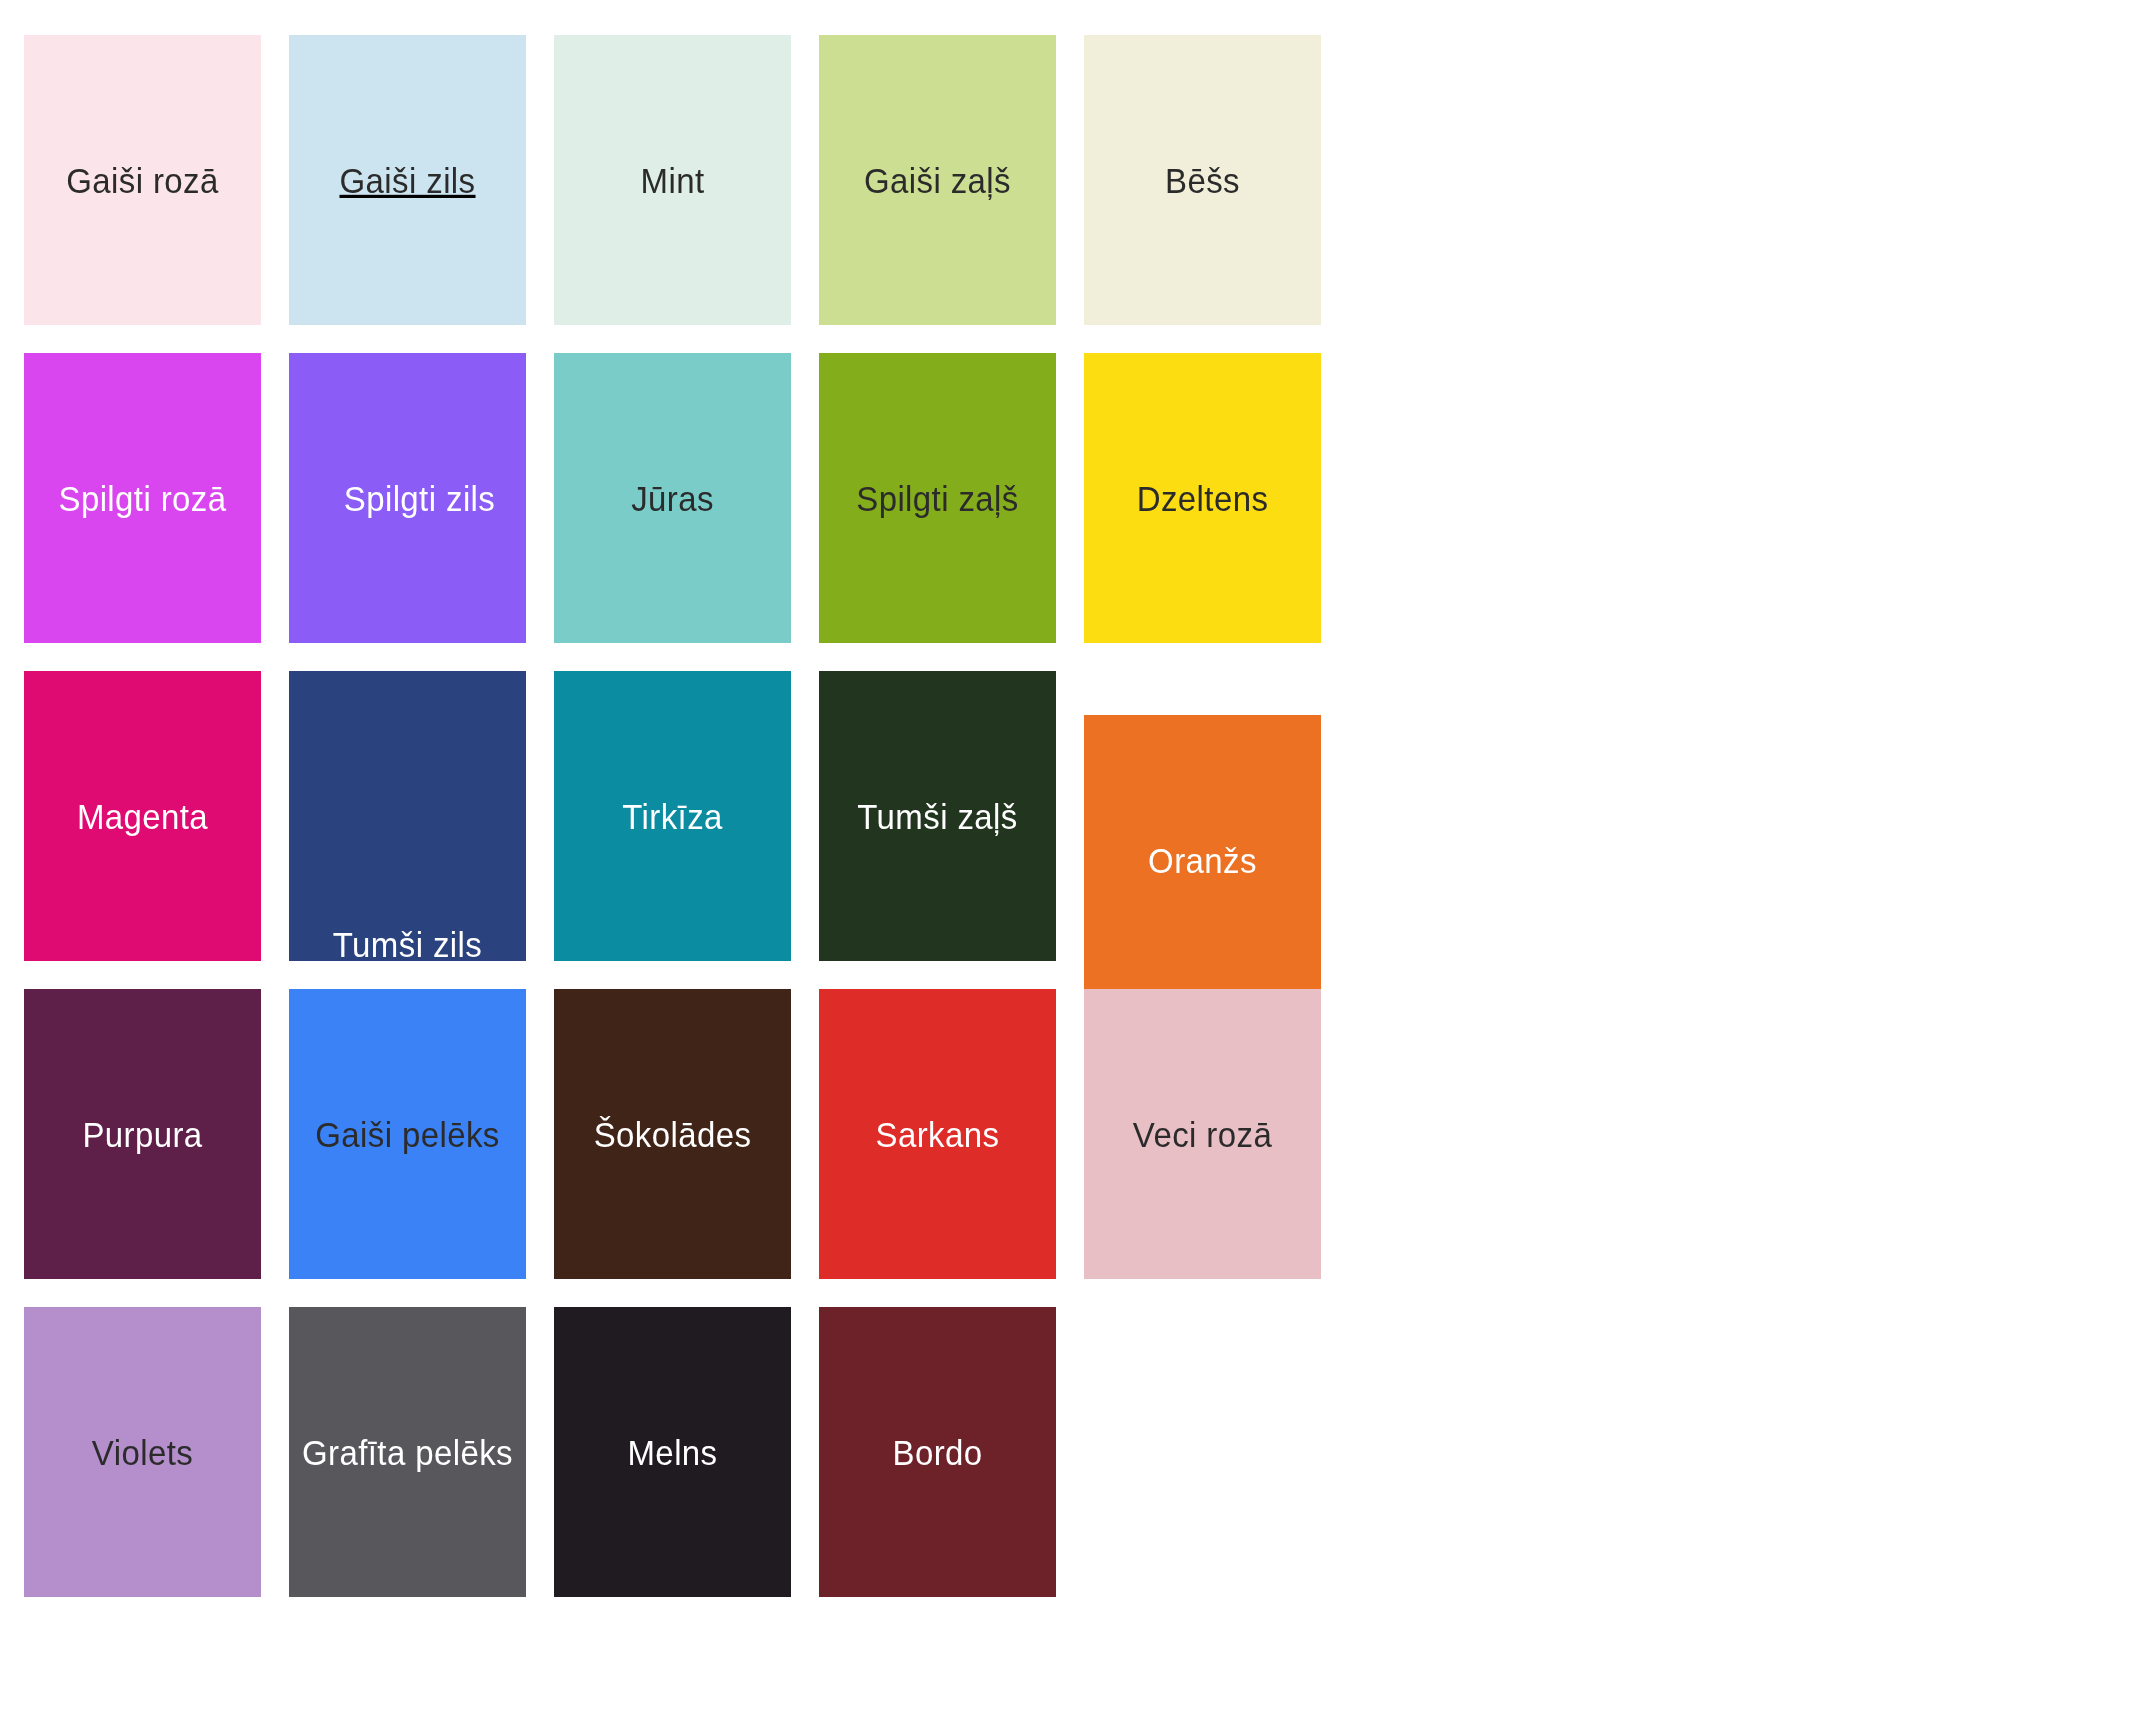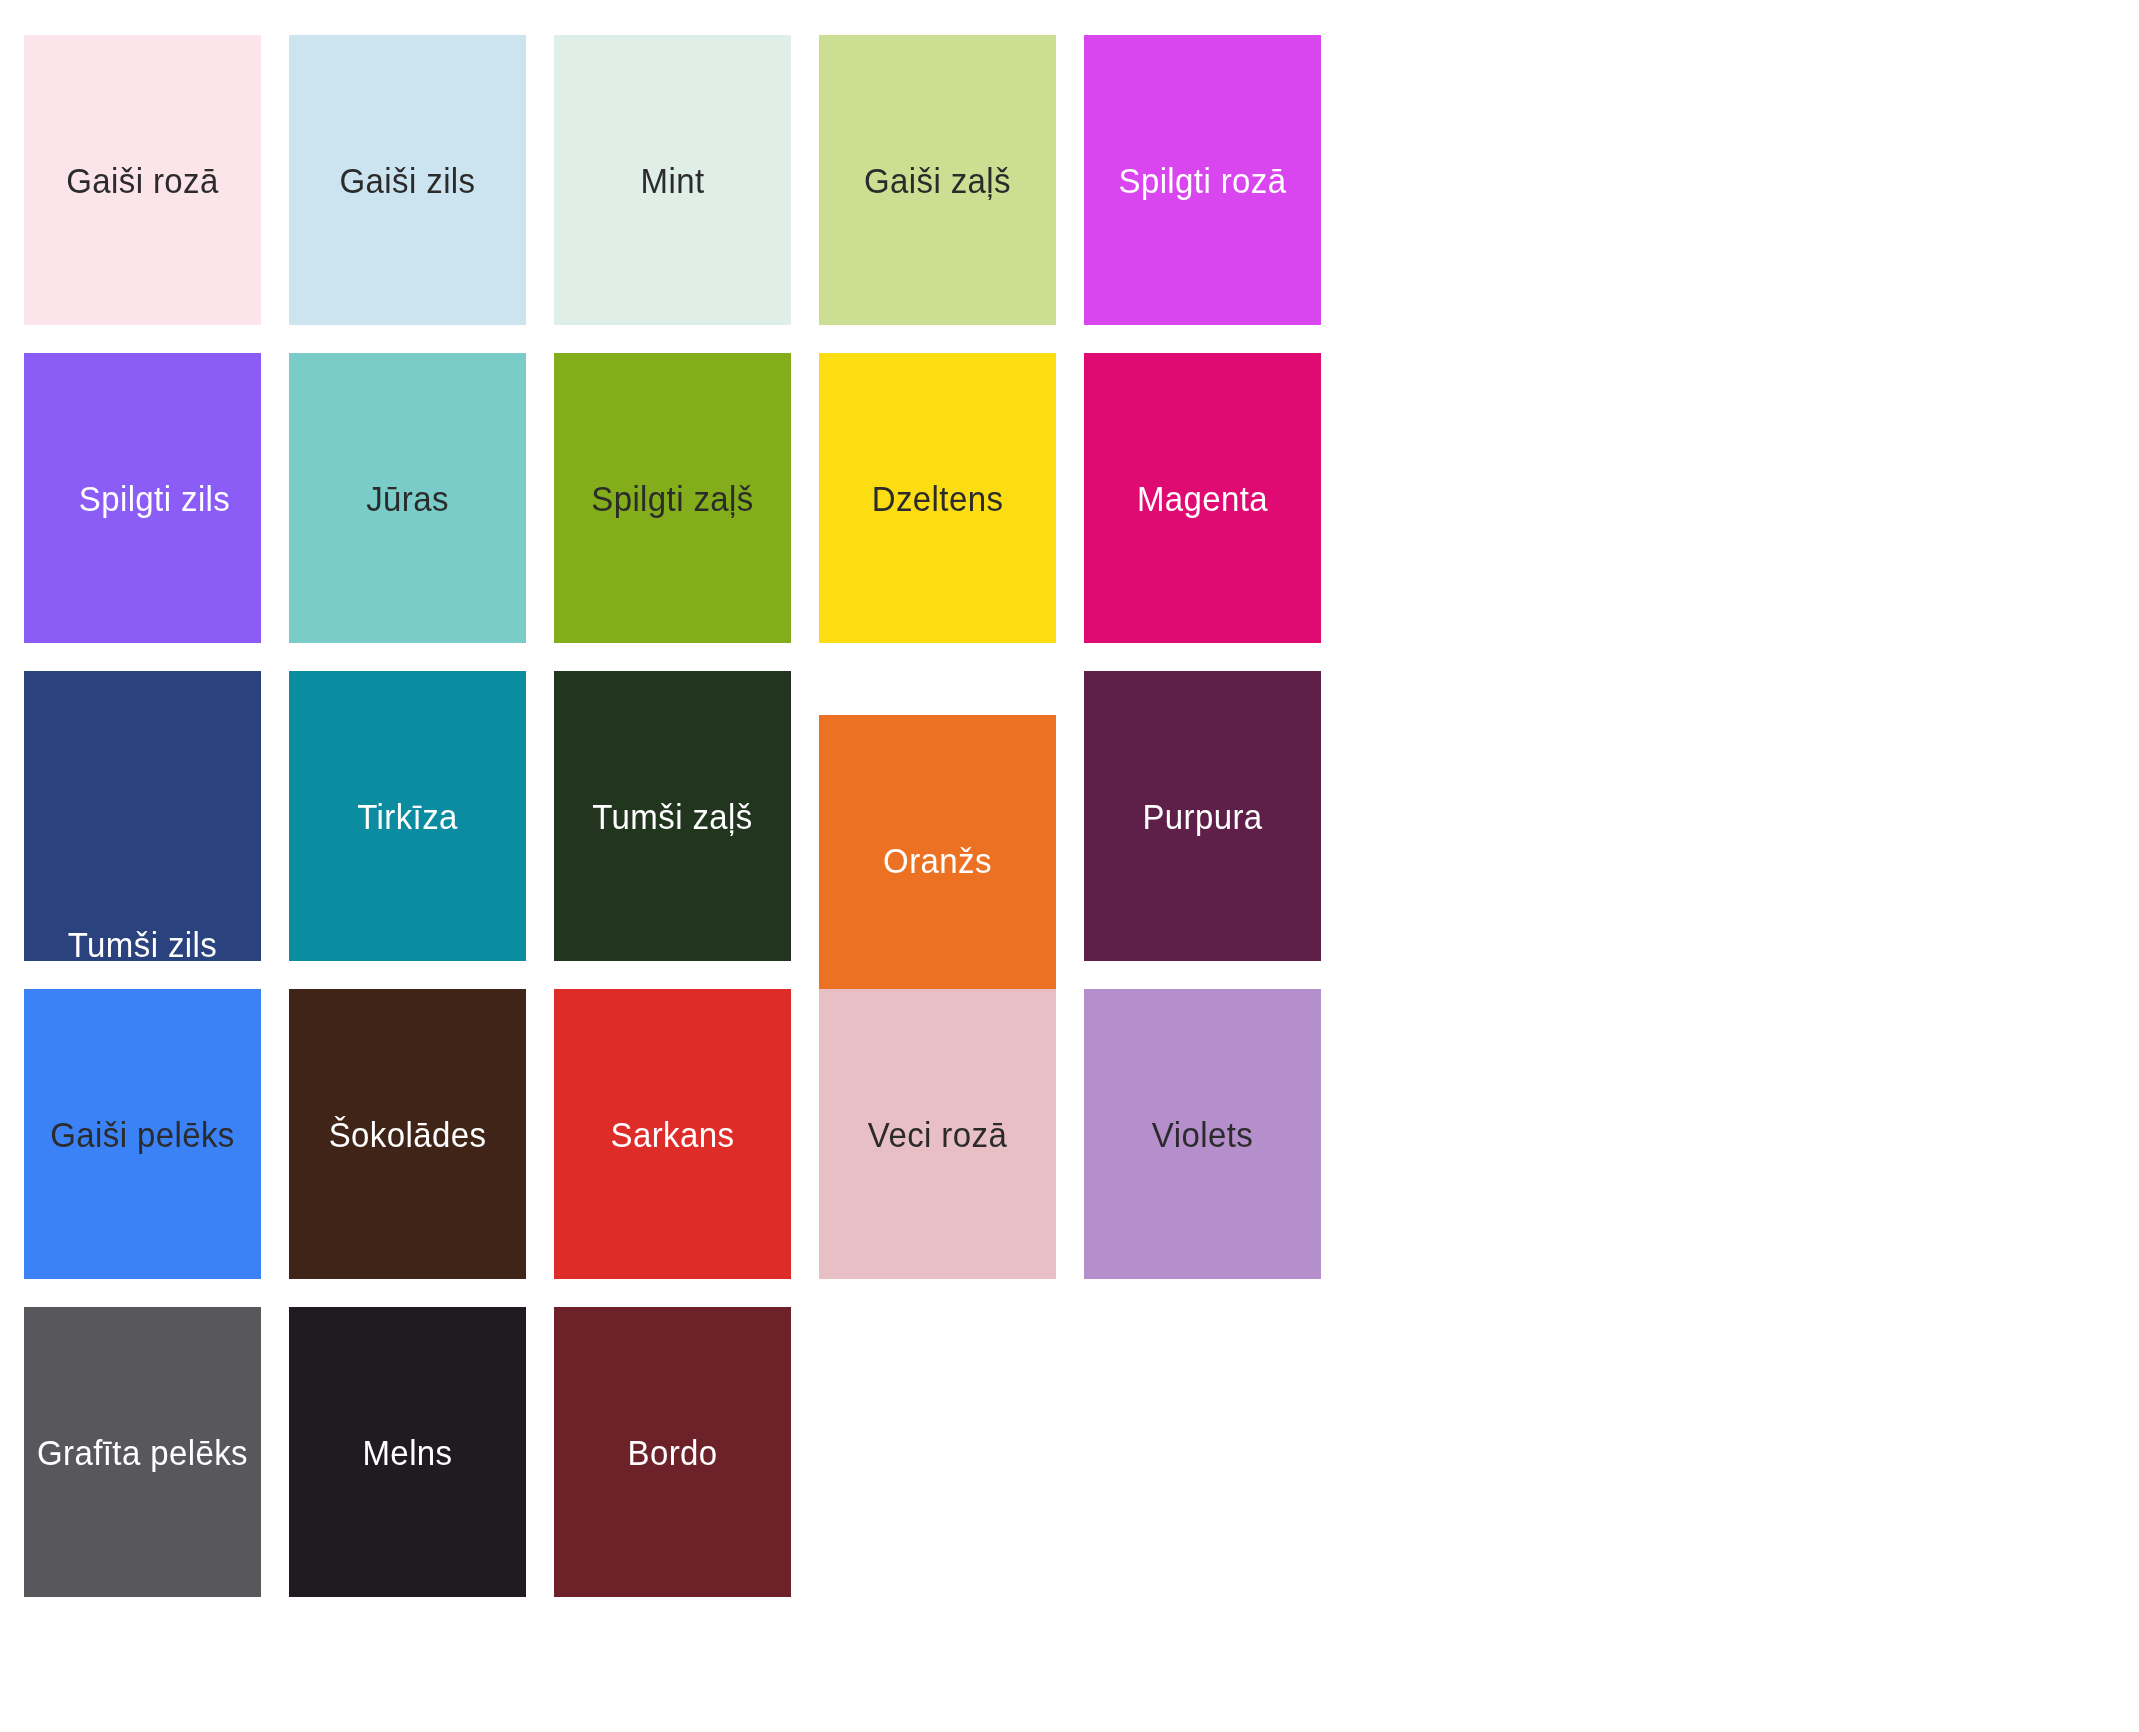--- a/index.html
+++ b/index.html
@@ -53,28 +53,31 @@
     -webkit-font-smoothing: antialiased;
   }
 </style>
 </head>
 <body>
 
 <div id="palette-grid">
     <div class="swatch" style="background-color: rgb(251, 229, 234);">
       <span class="swatch-label" style="color: rgb(43, 43, 43);">Gaiši rozā</span>
     </div>
-    <div class="swatch" style="background-color: rgb(204, 227, 240);">
+    <div class="swatch" style="background-color: rgb(204, 227, 240); text-decoration: underline;">
       <span class="swatch-label" style="color: rgb(43, 43, 43);">Gaiši zils</span>
     </div>
     <div class="swatch" style="background-color: rgb(223, 238, 230);">
       <span class="swatch-label" style="color: rgb(43, 43, 43);">Mint</span>
     </div>
     <div class="swatch" style="background-color: rgb(203, 222, 145);">
       <span class="swatch-label" style="color: rgb(43, 43, 43);">Gaiši zaļš</span>
+    </div>
+    <div class="swatch" style="background-color: rgb(241, 239, 218);">
+      <span class="swatch-label" style="color: rgb(43, 43, 43);">Bēšs</span>
     </div>
     <div class="swatch" style="background-color: #d946ef;">
       <span class="swatch-label" style="color: rgb(255, 255, 255);">Spilgti rozā</span>
     </div>
     <div class="swatch" style="background-color: #8b5cf6; padding-left: 24px;">
       <span class="swatch-label" style="color: rgb(255, 255, 255);">Spilgti zils</span>
     </div>
     <div class="swatch" style="background-color: rgb(121, 204, 200);">
       <span class="swatch-label" style="color: rgb(43, 43, 43);">Jūras</span>
     </div>

